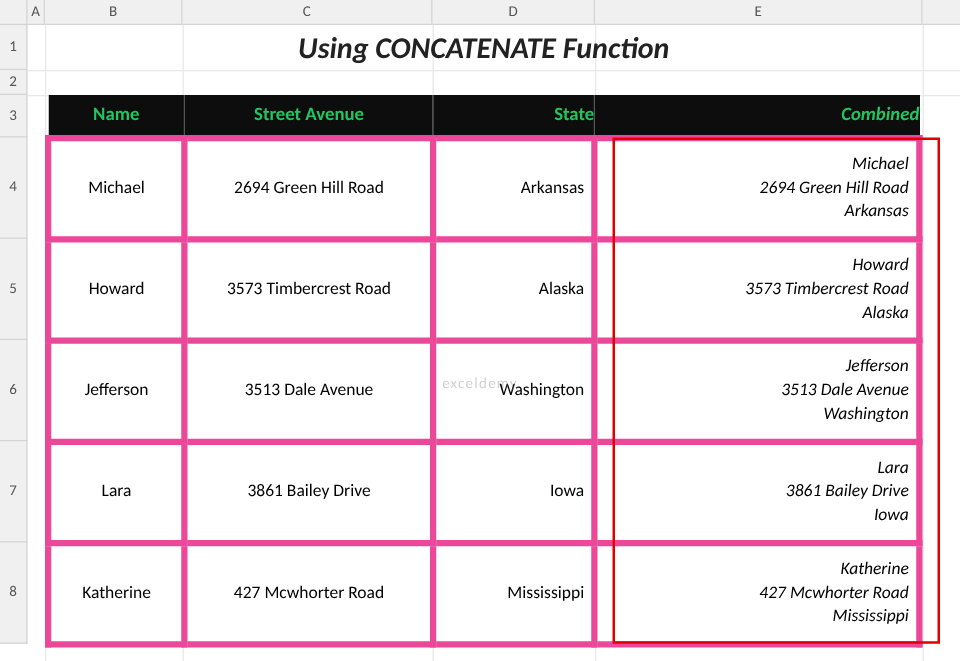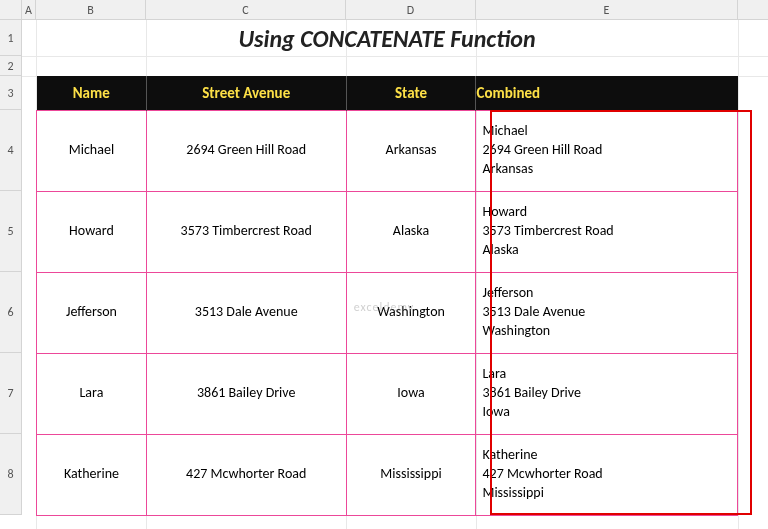--- a/index.html
+++ b/index.html
@@ -72,39 +72,39 @@
     margin-left: 14px;
   }
   .spacer-row { height: 20px; }
   table.data {
     margin-left: 14px;
     border-collapse: collapse;
     width: 702px;
   }
   table.data th {
     background: #0d0d0d;
-    color: #fde047;
+    color: #22c55e;
     font-weight: bold;
     font-size: 15px;
     height: 34px;
     border-right: 1px solid #555;
     padding: 0;
   }
   table.data th:last-child { border-right: none; }
   table.data td {
-    border: 1px solid #ec4899;
+    border: 5px solid #ec4899;
     font-size: 14px;
     padding: 8px 6px;
     vertical-align: middle;
     line-height: 1.35;
   }
   .col-name { width: 110px; text-align: center; }
   .col-street { width: 200px; text-align: center; }
-  .col-state { width: 130px; text-align: center; }
-  .col-combined { width: 262px; text-align: left; }
+  .col-state { width: 130px; text-align: right; }
+  .col-combined { width: 262px; text-align: right; font-style: italic; }
   tbody tr { height: 81px; }
   td.col-combined { padding-left: 6px; }
   .highlight-box {
     position: absolute;
     border: 2px solid #e00000;
     pointer-events: none;
   }
   .watermark {
     position: absolute;
     left: 50%; top: 58%;

